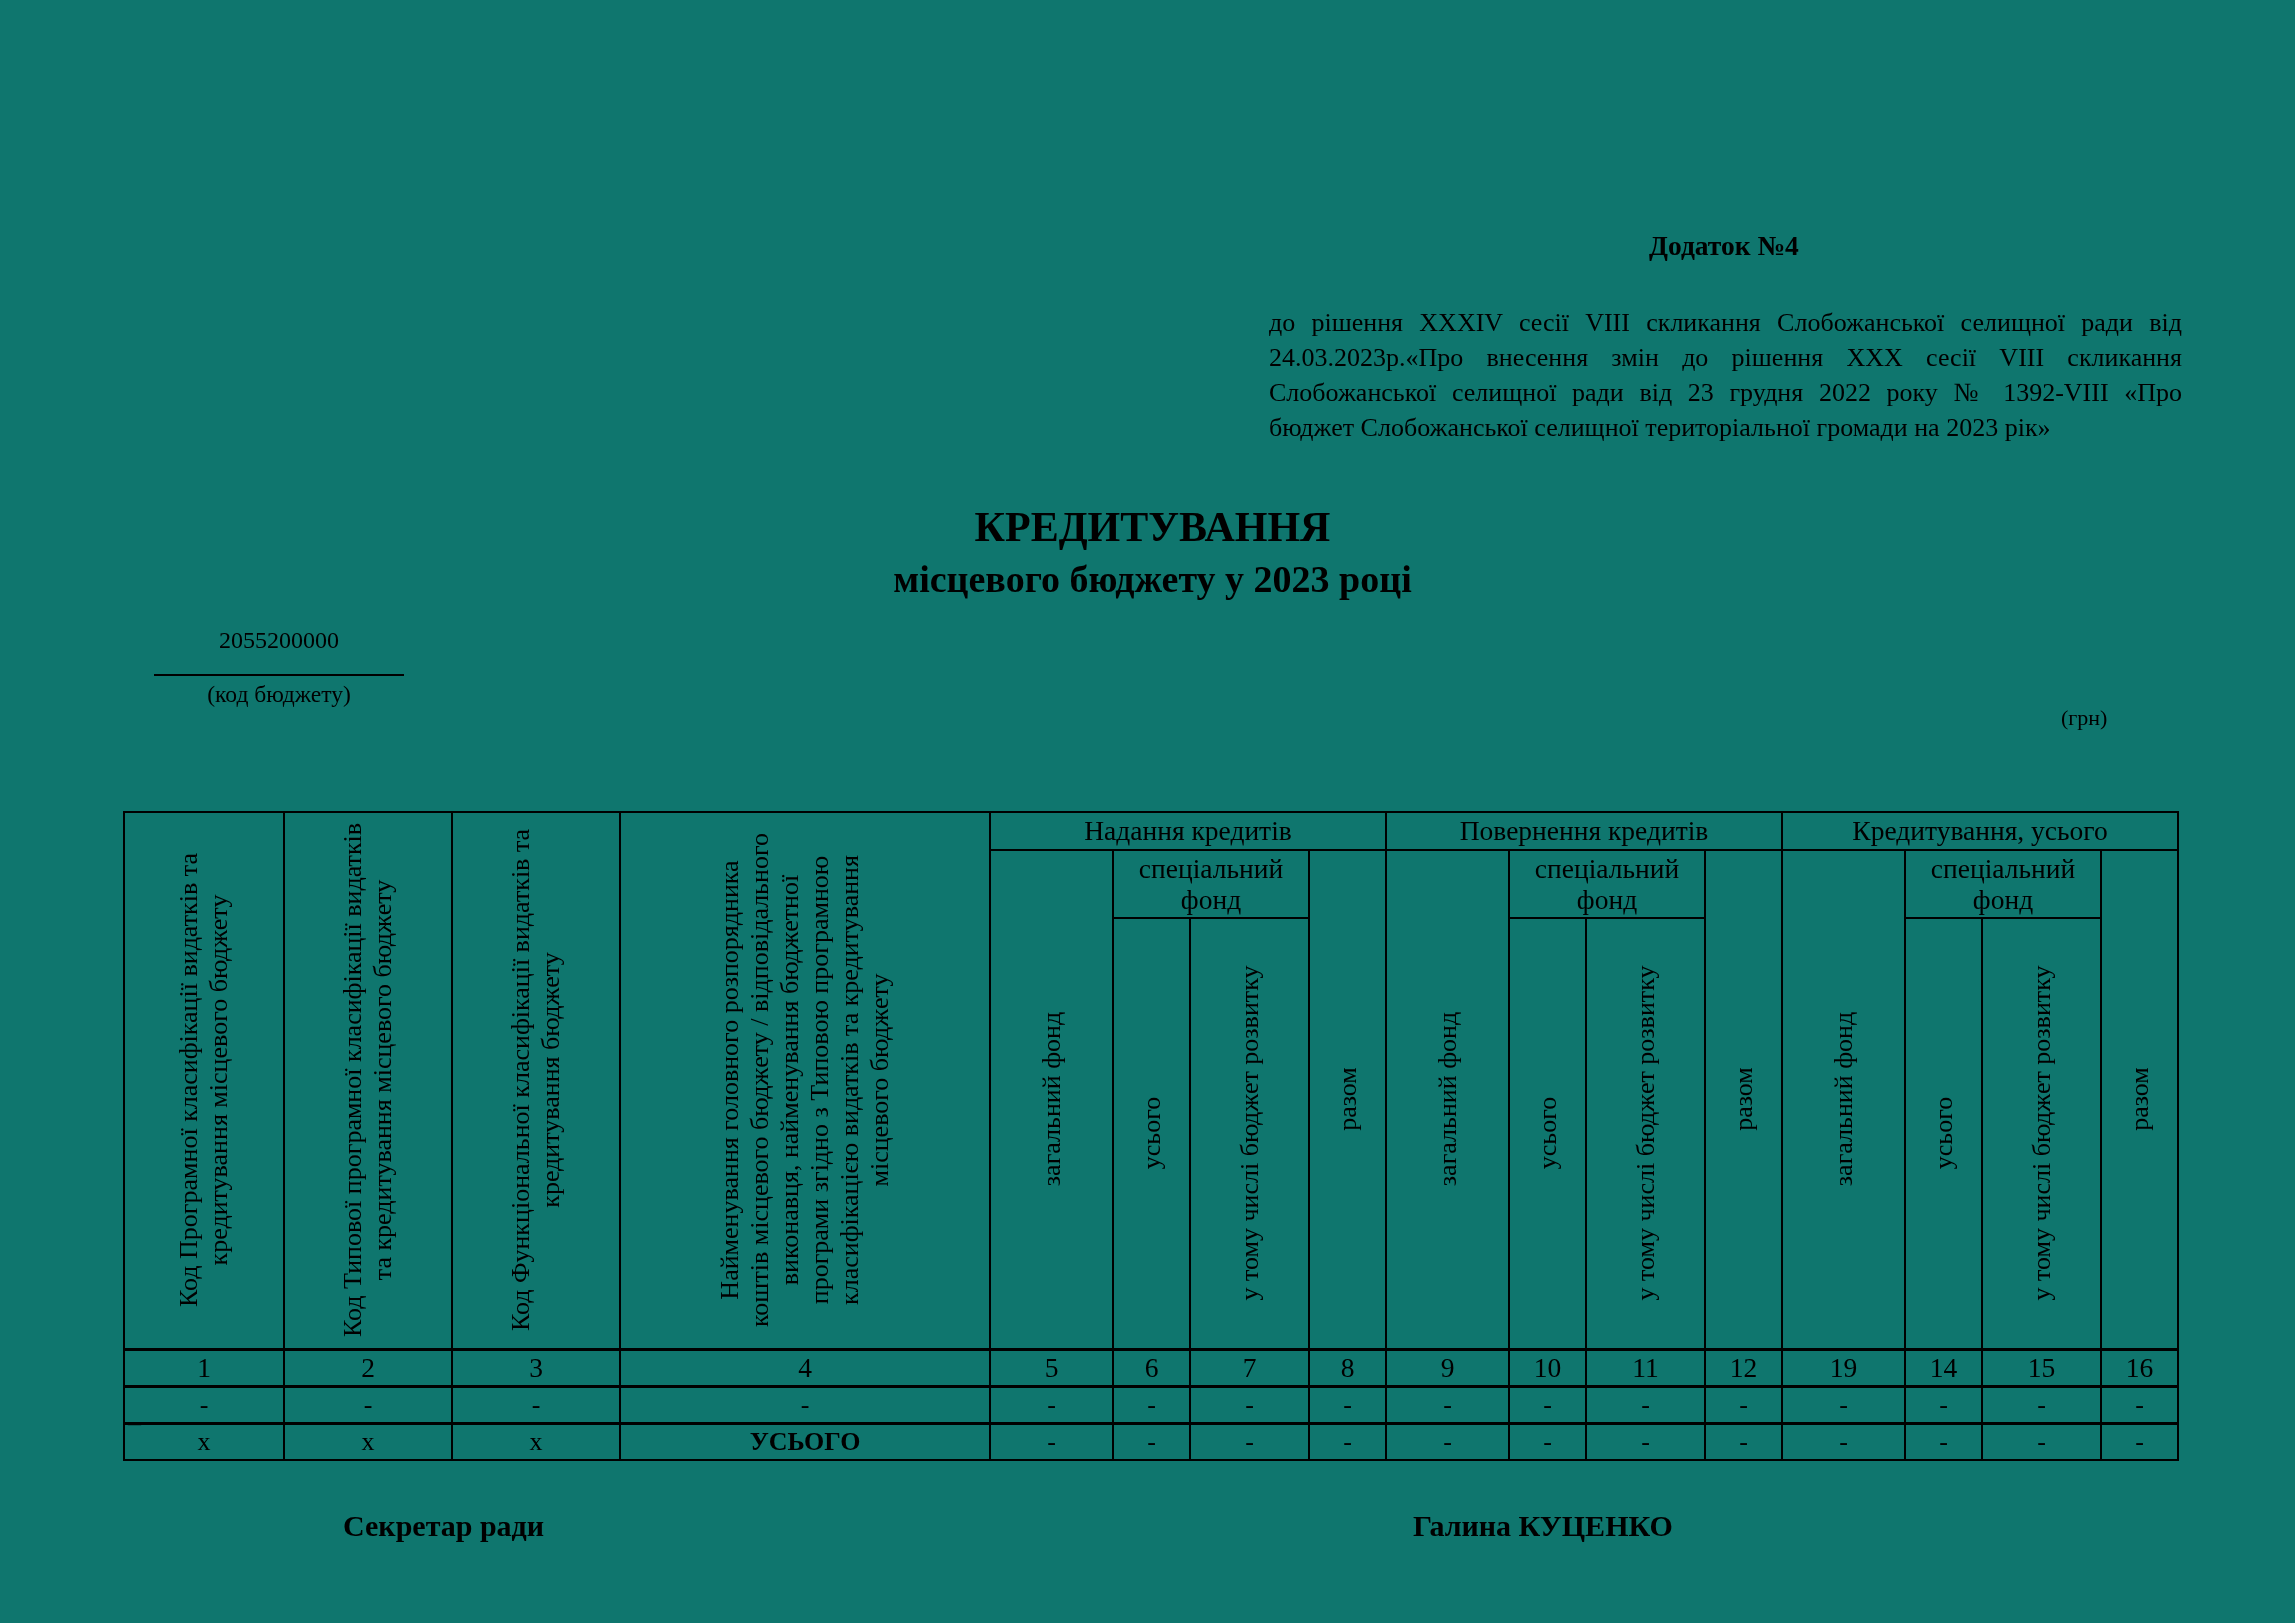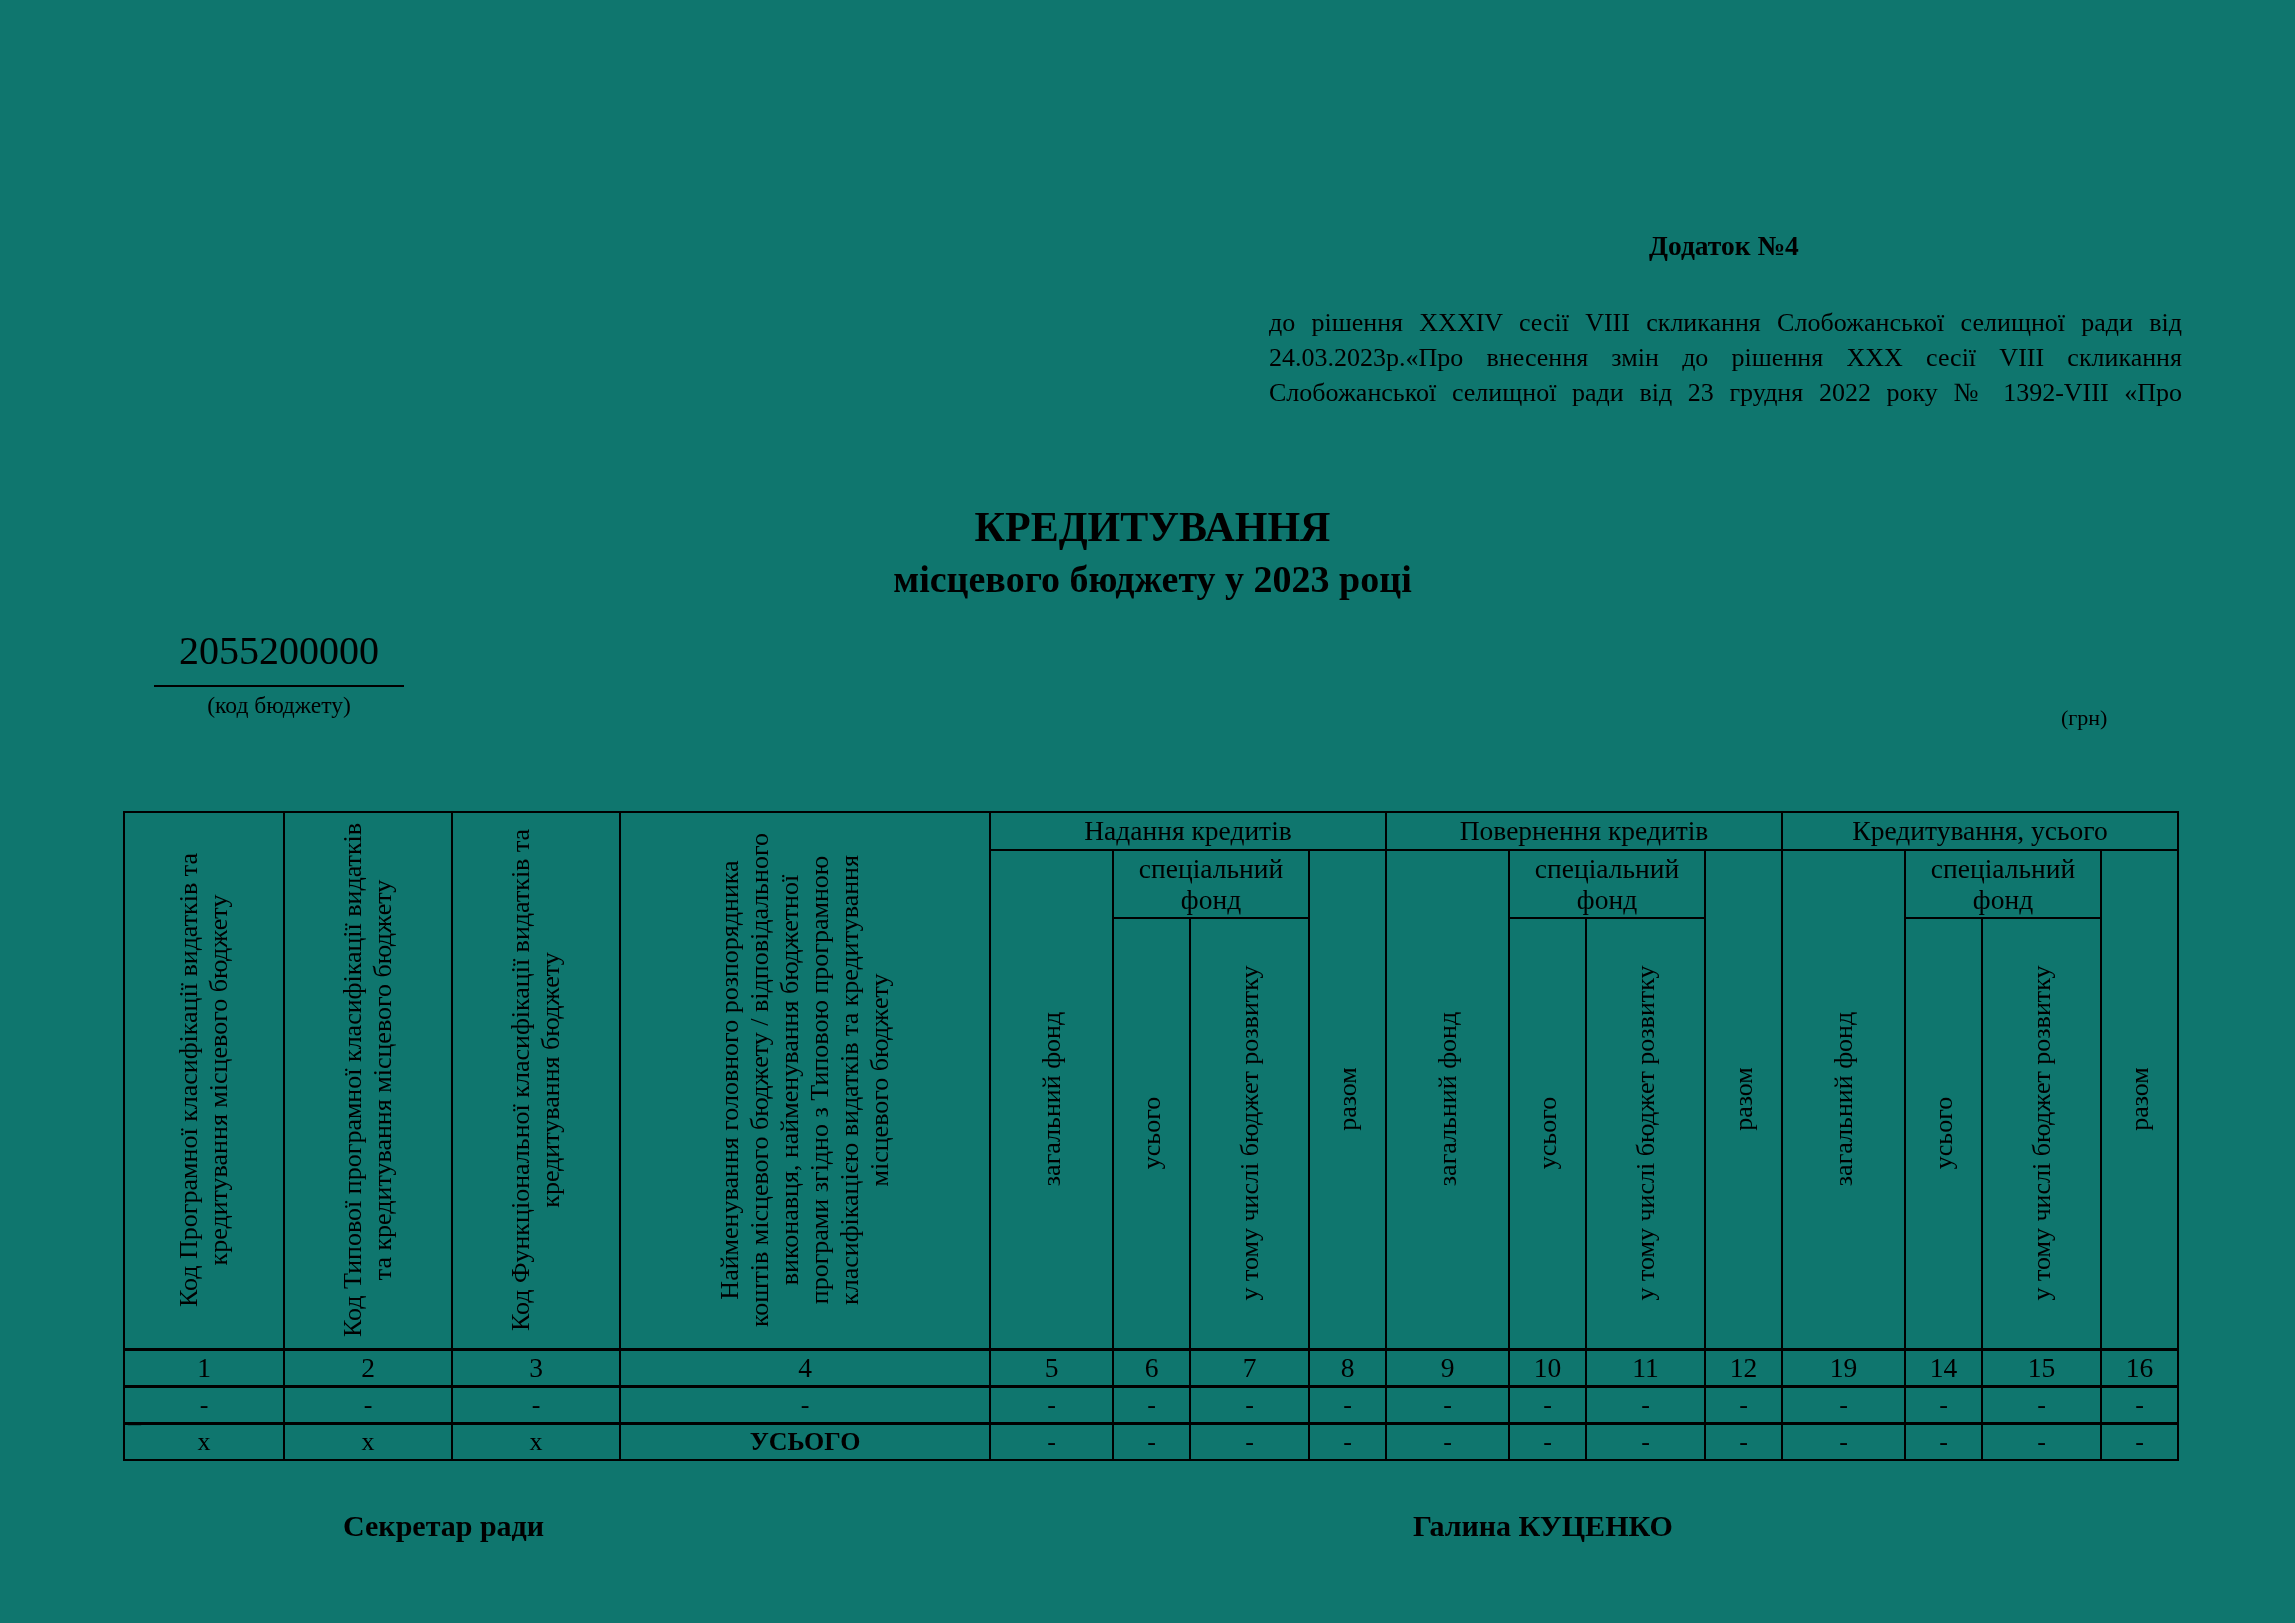--- a/index.html
+++ b/index.html
@@ -8,21 +8,21 @@
     color:#000; font-family:"Liberation Serif", serif; overflow:hidden;
   }
   .annex { position:absolute; left:1649px; top:230px; font-size:27.5px; font-weight:bold; }
   .decision { position:absolute; left:1269px; top:305px; width:913px; font-size:26px; line-height:35px; }
   .decision .jline { text-align:justify; text-align-last:justify; }
   .decision .jline.last { text-align-last:left; }
   .titleblock { position:absolute; left:123px; top:504px; width:2059px; text-align:center; font-weight:bold; }
   .title { font-size:42px; line-height:46px; }
   .subtitle { font-size:38px; line-height:42px; margin-top:7.9px; }
   .codeblock { position:absolute; left:154px; top:627px; width:250px; text-align:center; }
-  .codeval { display:block; font-size:40px; padding-bottom:11px; border-bottom:2.6px solid #000; }
+  .codeval { display:block; font-size:24px; padding-bottom:20px; border-bottom:2.6px solid #000; }
   .codelabel { display:block; font-size:23.6px; margin-top:5.2px;text-align:center; }
   .grn { position:absolute; left:2061px; top:705px; font-size:22px; }
 
   table.budget { position:absolute; left:123px; top:811px; border-collapse:collapse; table-layout:fixed; }
   table.budget { border:2.6px solid #000; }
   table.budget td { border:2px solid #000; text-align:center; vertical-align:middle; padding:0; overflow:hidden; }
   tr.row-a { height:38px; }
   tr.row-b { height:68px; }
   tr.row-c { height:431px; }
   tr.row-d { height:37px; }
@@ -48,20 +48,21 @@
 <body>
 
 <div class="page">
 
   <div class="annex">Додаток №4</div>
 
   <div class="decision">
     <div class="jline">до рішення XXXIV  сесії VIII скликання Слобожанської селищної ради від</div>
     <div class="jline">24.03.2023р.«Про внесення змін до рішення XXX сесії VIII скликання</div>
     <div class="jline">Слобожанської селищної ради від 23 грудня 2022 року № 1392-VIII «Про</div>
+    <div class="jline last">бюджет Слобожанської селищної територіальної громади на 2023 рік»</div>
   </div>
 
   <div class="titleblock">
     <div class="title">КРЕДИТУВАННЯ</div>
     <div class="subtitle">місцевого бюджету у 2023 році</div>
   </div>
 
   <div class="codeblock">
     <span class="codeval">2055200000</span>
     <span class="codelabel">(код бюджету)</span>

